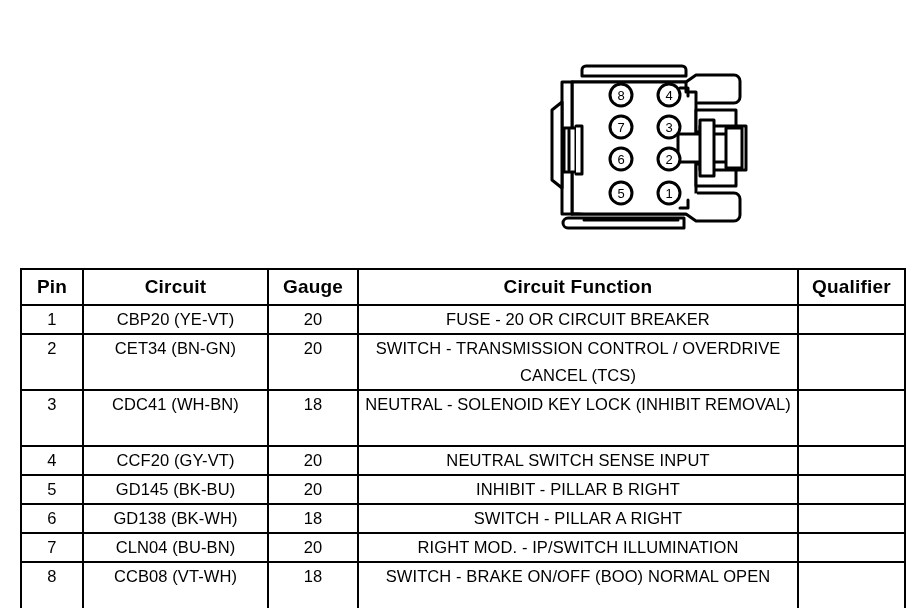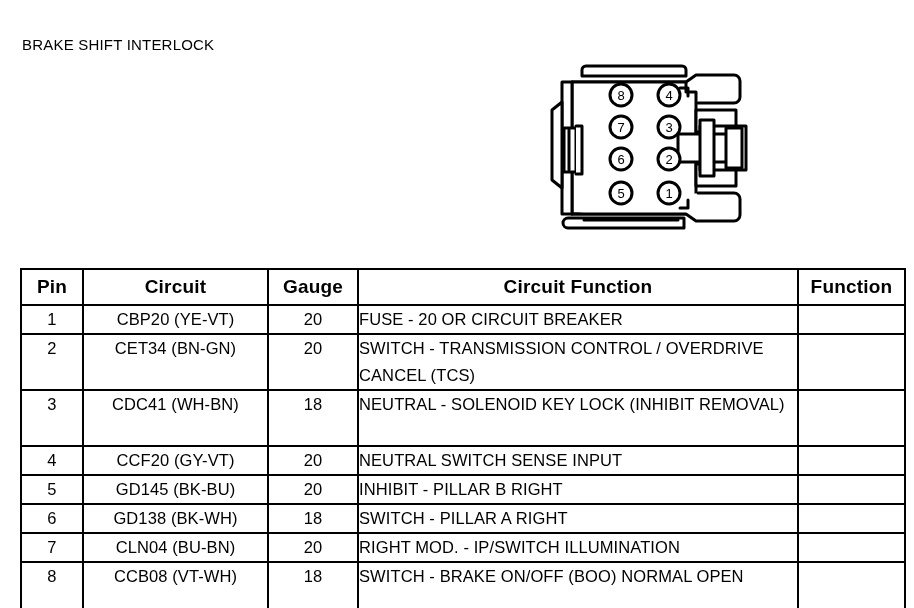--- a/index.html
+++ b/index.html
@@ -101,34 +101,33 @@
     font-size: 16.5px;
     line-height: 27px;
     letter-spacing: 0.1px;
   }
   td.cell-pin,
   td.cell-circuit,
   td.cell-gauge {
     text-align: center;
   }
   td.cell-function {
-    text-align: left;
+    text-align: center;
     padding-left: 4px;
   }
   td.cell-qual {
     text-align: left;
   }
   tr.row-h1 td { height: 27px; }
   tr.row-h2 td { height: 54px; }
 </style>
 </head>
 <body>
 
 <div id="header-block">
-  <div id="component-name">BRAKE SHIFT INTERLOCK</div>
 </div>
 
 <div id="connector-drawing">
   <svg width="220" height="190" viewBox="0 0 220 190" fill="none" stroke="#000" stroke-width="3" stroke-linejoin="round" stroke-linecap="round">
 
     <path d="M38 14 h96 a4 4 0 0 1 4 4 v6 h-104 v-6 a4 4 0 0 1 4 -4 z" fill="#fff"></path>
 
     <path d="M24 30 h114 l10 -7 h38 a6 6 0 0 1 6 6 v16 a6 6 0 0 1 -6 6 h-36" fill="#fff"></path>
 
     <path d="M24 30 h114 v10 h10 v112 h-10 v10 h-114 z" fill="#fff"></path>
@@ -187,21 +186,21 @@
       <col class="col-gauge">
     <col class="col-function">
       <col class="col-qual">
   </colgroup>
   <thead>
     <tr>
       <th>Pin</th>
       <th>Circuit</th>
       <th>Gauge</th>
       <th>Circuit Function</th>
-      <th>Function</th>
+      <th>Qualifier</th>
     </tr>
   </thead>
   <tbody id="pinout-body">
       <tr class="row-h1">
         <td class="cell-pin">1</td>
         <td class="cell-circuit">CBP20 (YE-VT)</td>
         <td class="cell-gauge">20</td>
         <td class="cell-function">FUSE - 20 OR CIRCUIT BREAKER</td>
         <td class="cell-qual"></td>
       </tr>

